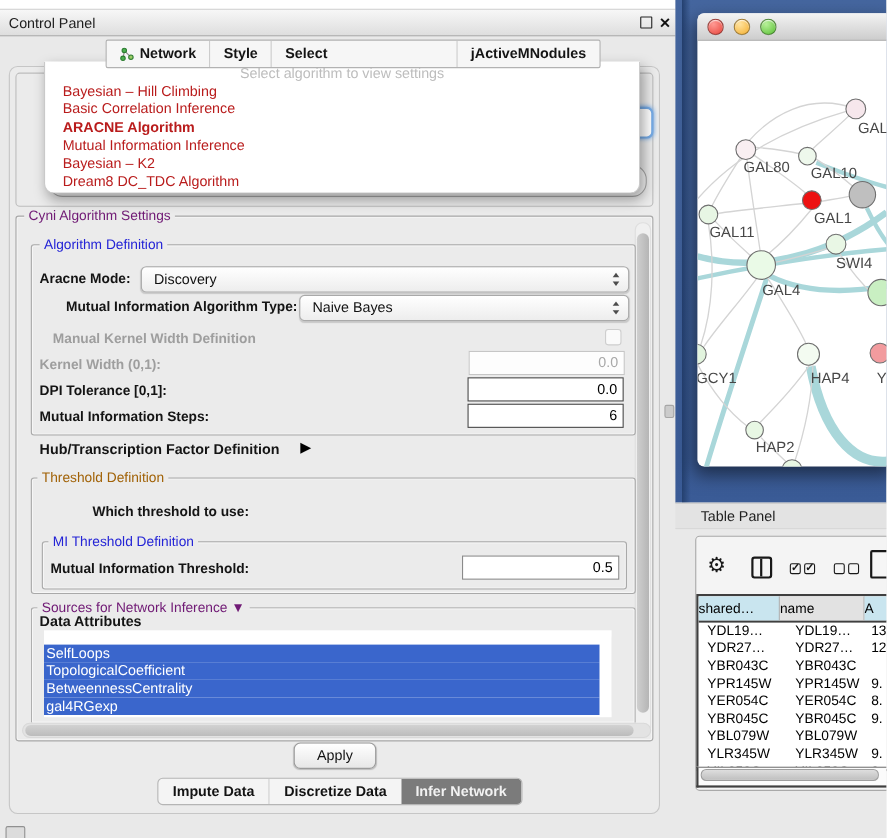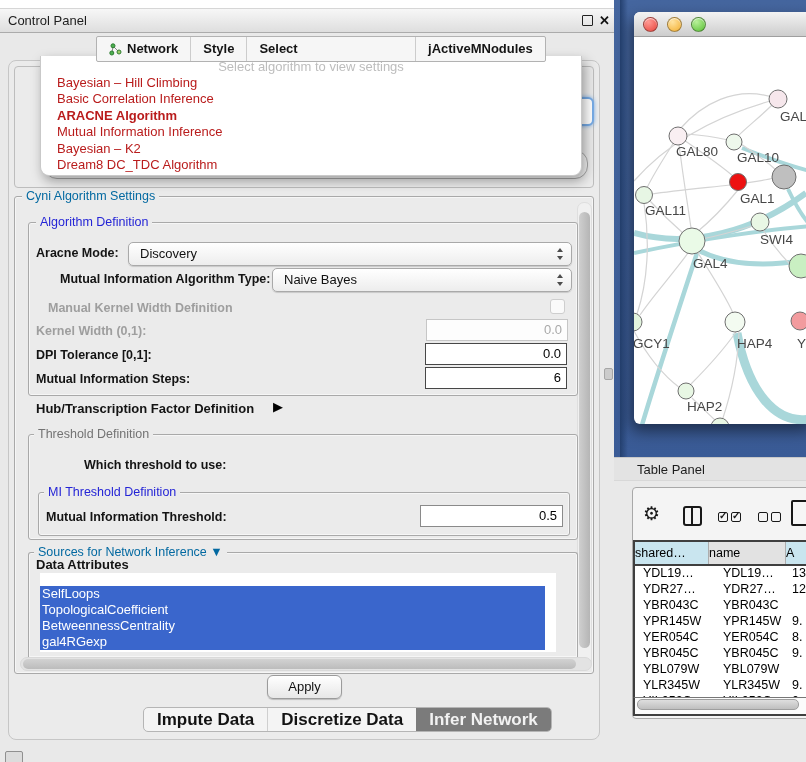--- a/index.html
+++ b/index.html
@@ -27,23 +27,23 @@
      background:#fff;box-shadow:0 0 4px #76abe6;}
   .frag-ctl{left:44px;top:150px;width:542px;height:27px;border:1px solid #a8a8a8;border-radius:13px;background:#f4f4f4;}
   
   .overlay{left:40px;top:56px;width:540px;height:119px;background:#fff;border:1px solid #c9c9c9;border-top:none;
      border-radius:0 0 9px 9px;box-shadow:3px 5px 12px rgba(0,0,0,.35);z-index:5;overflow:hidden;}
   .overlay .ph{font-size:13px;color:#bdbdbd;text-align:center;height:19px;line-height:21px;}
   .overlay .item{font-size:13px;color:#b91c1c;padding-left:16px;height:16.4px;line-height:16.4px;white-space:nowrap;}
   .overlay .item.sel{font-weight:700;}
   
   .grp{border:1px solid #a9a9a9;border-radius:3px;background:transparent;box-shadow:inset 0 0 0 1px rgba(255,255,255,.55);}
-  .legend{position:absolute;background:#ebebeb;padding:0 4px;font-size:12.5px;color:#0369a1;white-space:nowrap;z-index:2;}
+  .legend{position:absolute;background:#ebebeb;padding:0 4px;font-size:12.5px;color:#701a75;white-space:nowrap;z-index:2;}
   .legend.blue{color:#2424d6;}
-  .legend.green{color:#737373;}
+  .legend.green{color:#a16207;}
   .lbl{position:absolute;font-size:12.5px;font-weight:700;color:#141414;white-space:nowrap;z-index:2;}
   .lbl.dis{color:#9e9e9e;}
   
   .combo{position:absolute;border:1px solid #a9a9a9;border-radius:5px;background:linear-gradient(#ffffff,#ededed);
      font-size:13px;color:#111;height:22px;line-height:22px;padding:0 22px 0 11px;box-shadow:0 1px 1px rgba(0,0,0,.15);z-index:2;}
   .updown{position:absolute;right:7px;top:50%;transform:translateY(-50%);width:7px;height:12px;}
   .updown::before{content:"";position:absolute;left:0;top:0;border-left:3.5px solid transparent;
      border-right:3.5px solid transparent;border-bottom:4.5px solid #4c4c4c;}
   .updown::after{content:"";position:absolute;left:0;bottom:0;border-left:3.5px solid transparent;
      border-right:3.5px solid transparent;border-top:4.5px solid #4c4c4c;}
@@ -60,21 +60,21 @@
   .hsb .thumb{position:absolute;top:1px;bottom:1px;background:linear-gradient(#d2d2d2,#bcbcbc);border-radius:6px;}
   
   .listbox{position:absolute;background:#fff;overflow:hidden;z-index:2;}
   .listbox .li{height:16px;line-height:16px;font-size:13px;color:#fff;background:#3a66cc;padding-left:2px;margin-right:11px;}
   
   .applybtn{left:267px;top:675px;width:73px;height:22px;border:1px solid #9b9b9b;border-radius:6px;
      background:linear-gradient(#ffffff,#e7e7e7);font-size:13px;color:#111;text-align:center;line-height:22px;
      box-shadow:0 1px 1px rgba(0,0,0,.2);z-index:2;}
   .bt-strip{left:143px;top:707px;height:23px;display:flex;background:#f4f4f4;border:1px solid #b5b5b5;
      border-radius:5px;overflow:hidden;z-index:2;}
-  .bt{padding:0 13px;font-size:17px;font-weight:700;line-height:23px;color:#131313;border-left:1px solid #cfcfcf;}
+  .bt{padding:0 13px;font-size:13px;font-weight:700;line-height:23px;color:#131313;border-left:1px solid #cfcfcf;}
   .bt:first-child{border-left:none;}
   .bt.sel{background:#7b7b7b;color:#f2f2f2;border-left:none;font-weight:600;}
   .mini{left:5px;top:751px;width:16px;height:12px;border:1px solid #909090;background:#dcdcdc;border-radius:2px;}
   .sphandle{left:604px;top:368px;width:7px;height:10px;background:#cbcbcb;border:1px solid #a6a6a6;border-radius:2px;}
   
   .netbg{left:614px;top:0;width:192px;height:457px;background:linear-gradient(180deg,#45669f,#3a5b96);}
   .netbg::before{content:"";position:absolute;left:6px;top:0;bottom:0;width:8px;
      background:linear-gradient(90deg,#24406f,rgba(36,64,111,0));}
   .netwin{left:634px;top:12px;width:180px;height:412px;border-radius:6px 0 0 6px;
      box-shadow:-3px 7px 16px rgba(0,0,0,.5);overflow:hidden;background:#fff;}

